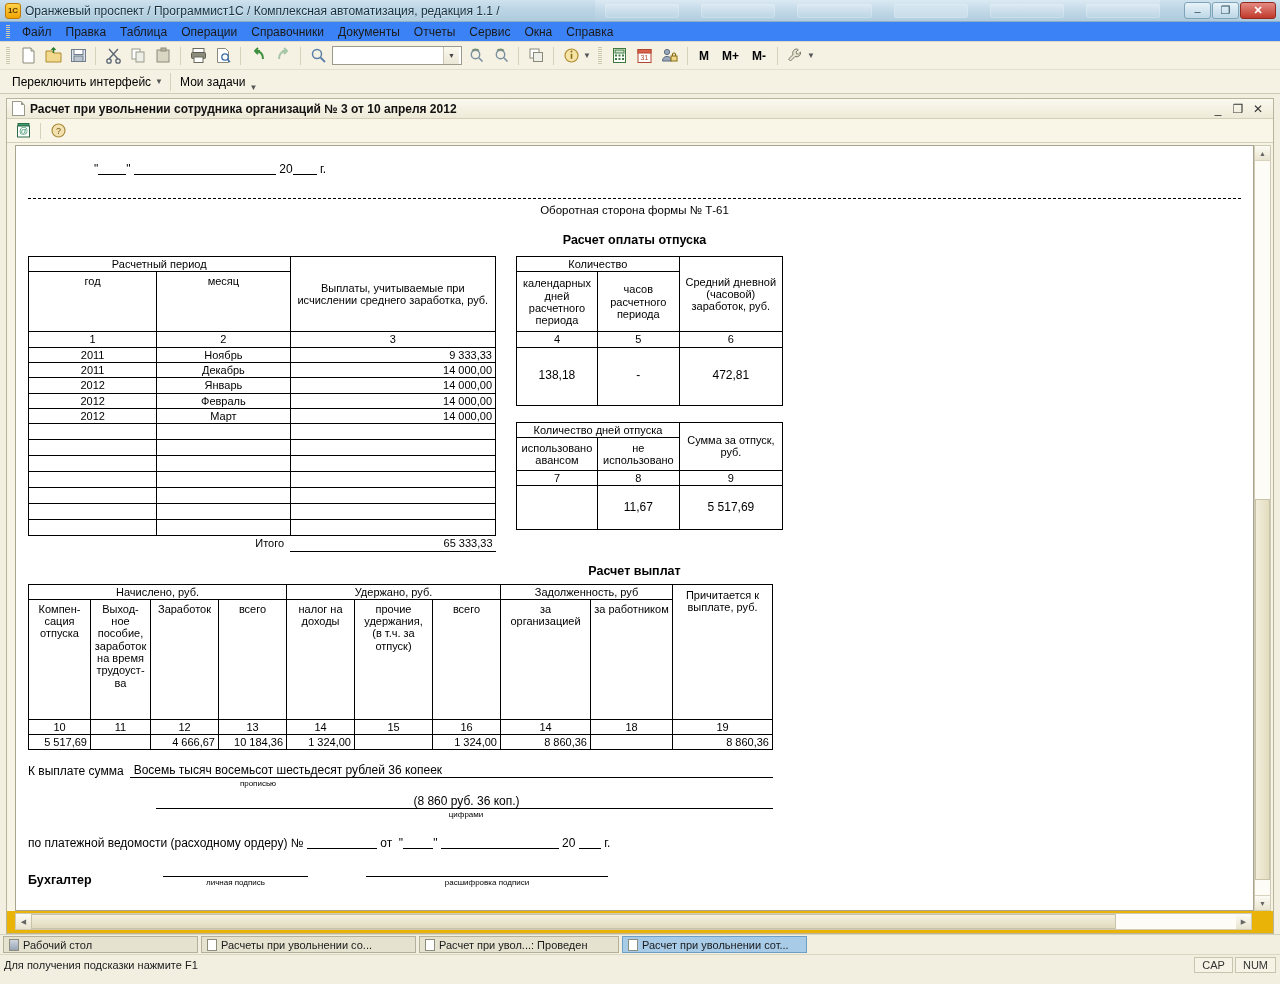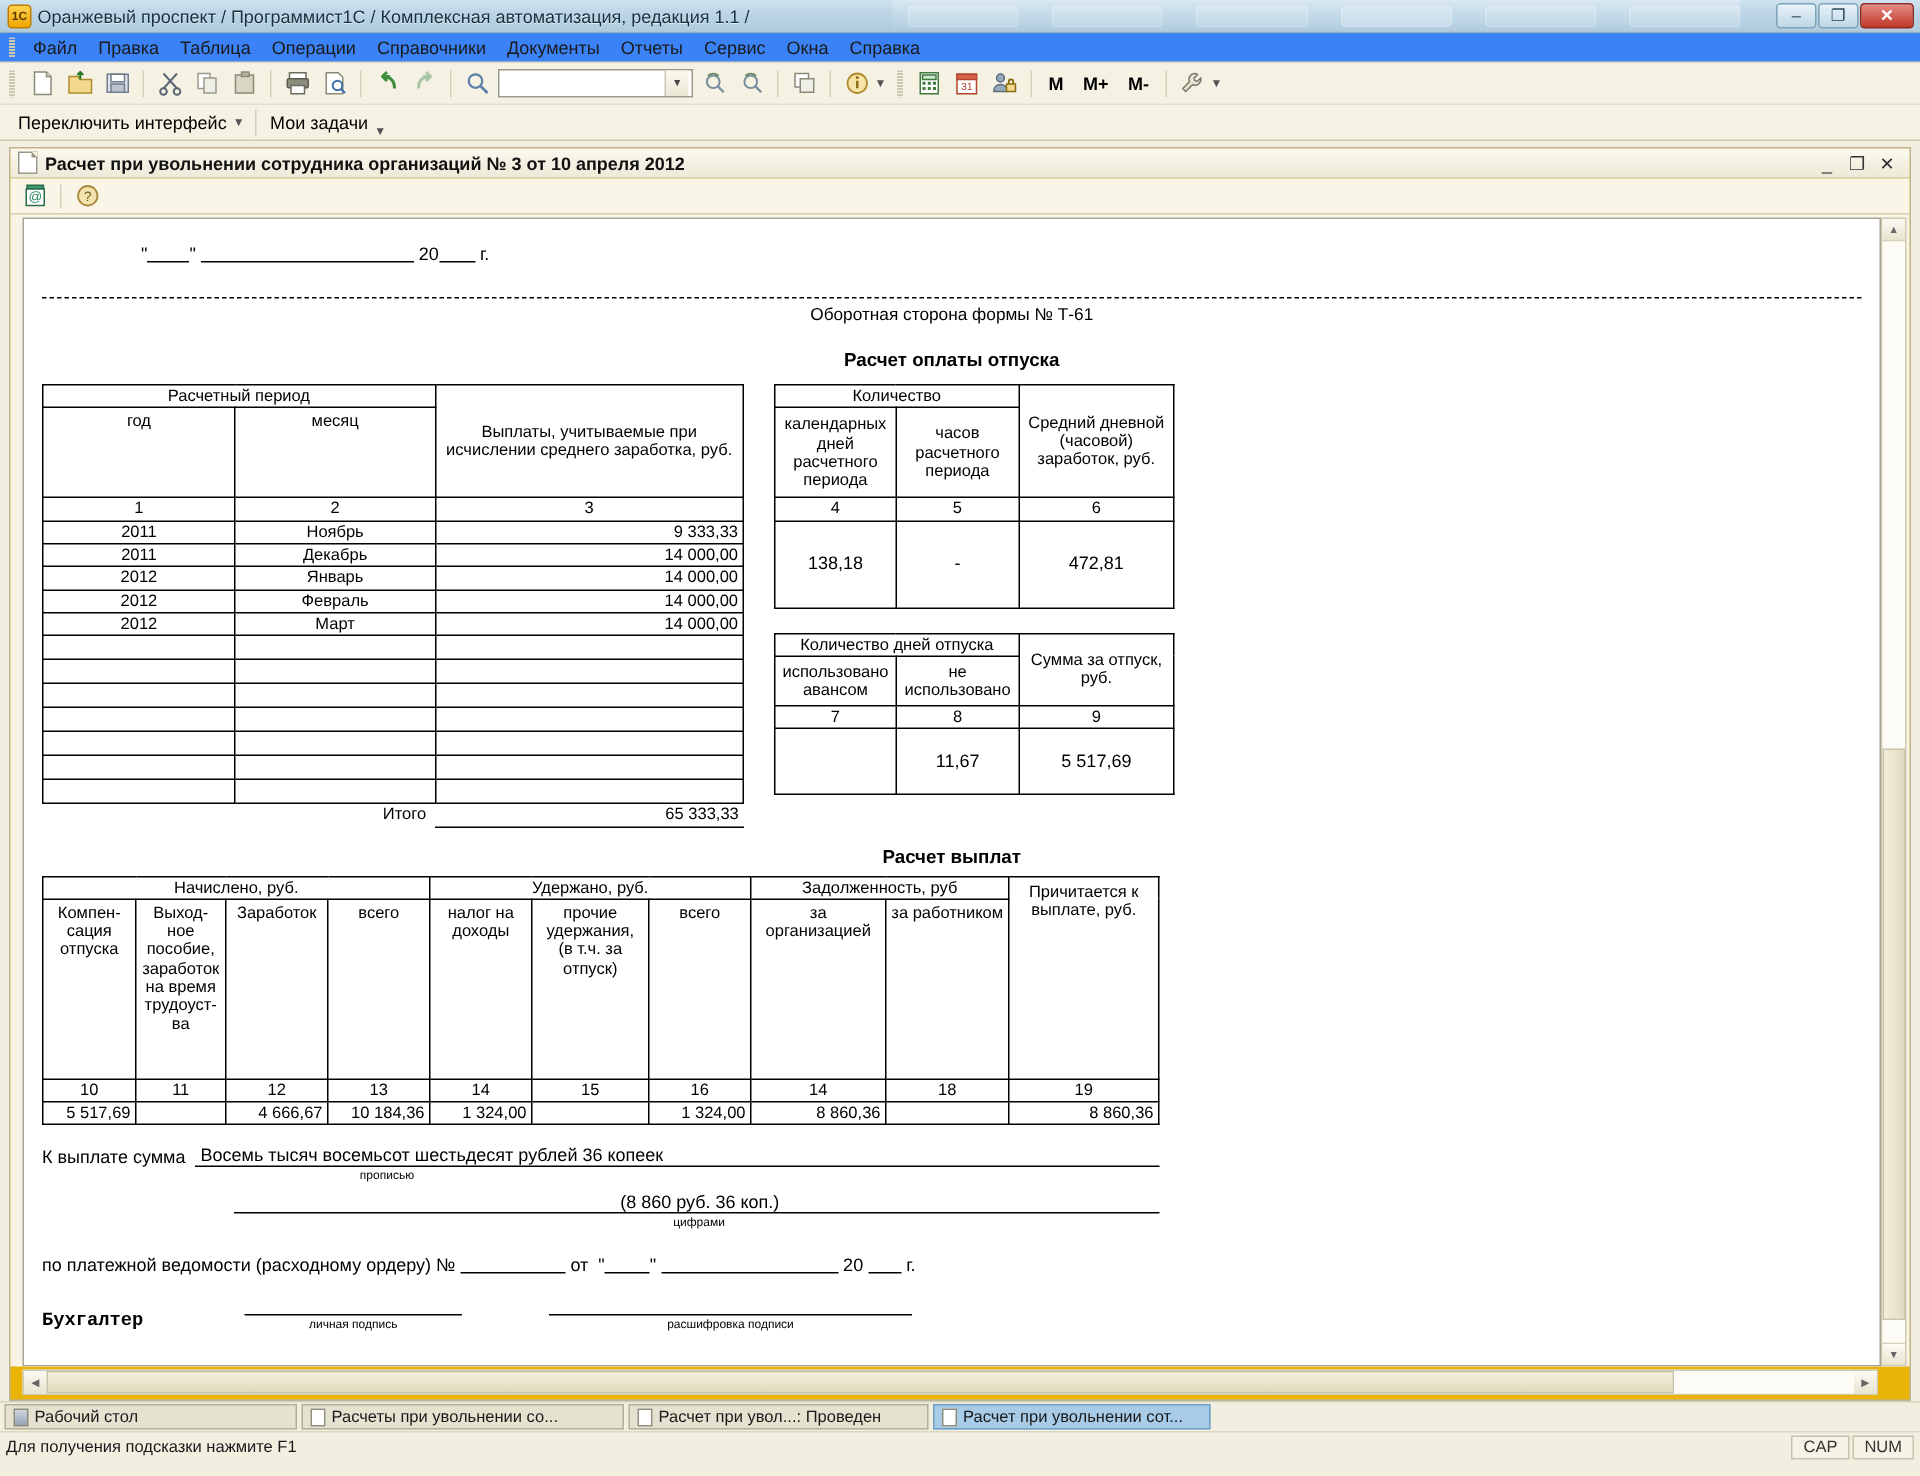--- a/index.html
+++ b/index.html
@@ -230,21 +230,21 @@
   .left-block{width:470px;flex:none;}
   .right-block{margin-left:18px;}
 
   
   .pay{margin-top:13px;font-size:12px;}
   .pay-row{display:flex;align-items:flex-end;}
   .pay-label{white-space:nowrap;padding-right:6px;}
   .line-box{flex:1;border-bottom:1px solid #000;padding-left:4px;}
   .caption{font-size:8px;text-align:center;margin-top:1px;color:#000;}
   .sig-row{display:flex;align-items:flex-end;margin-top:14px;}
-  .sig-name{font-weight:bold;font-size:12.5px;width:120px;font-family:Liberation Mono, monospace;}
+  .sig-name{font-weight:bold;font-size:12.5px;width:120px;}
   .sig-line{border-bottom:1px solid #000;height:13px;}
 </style>
 </head>
 <body>
 
 <div class="win-titlebar">
   <div class="ghost">
     <div class="gtab"></div>
       <div class="gtab"></div>
       <div class="gtab"></div>

